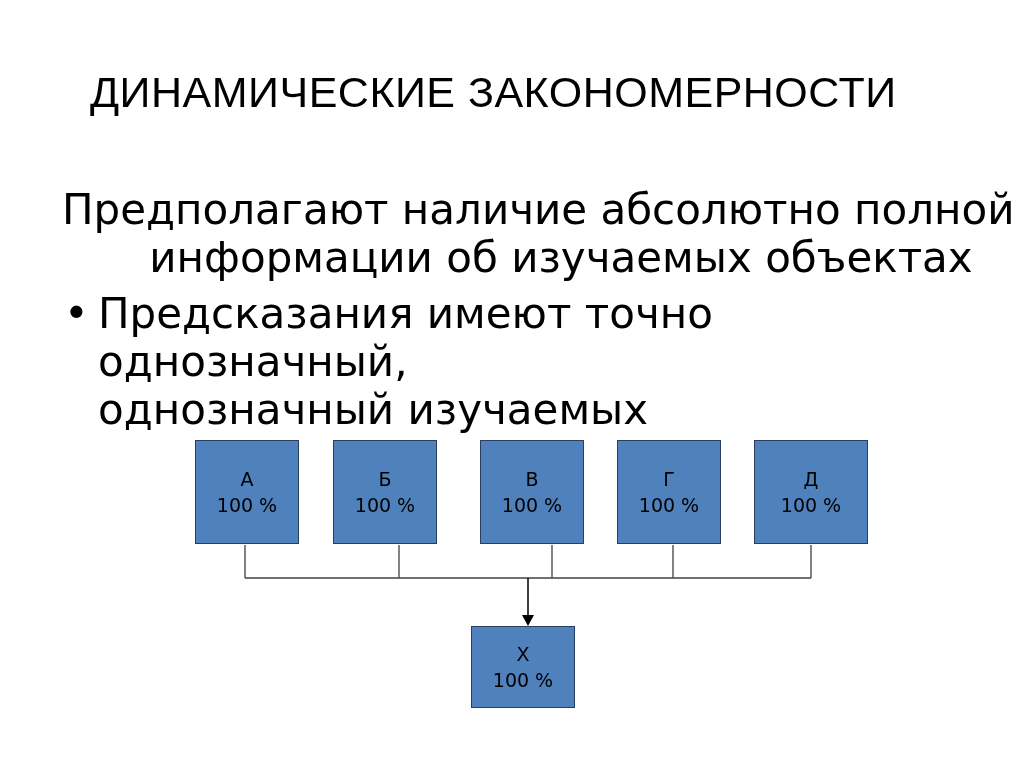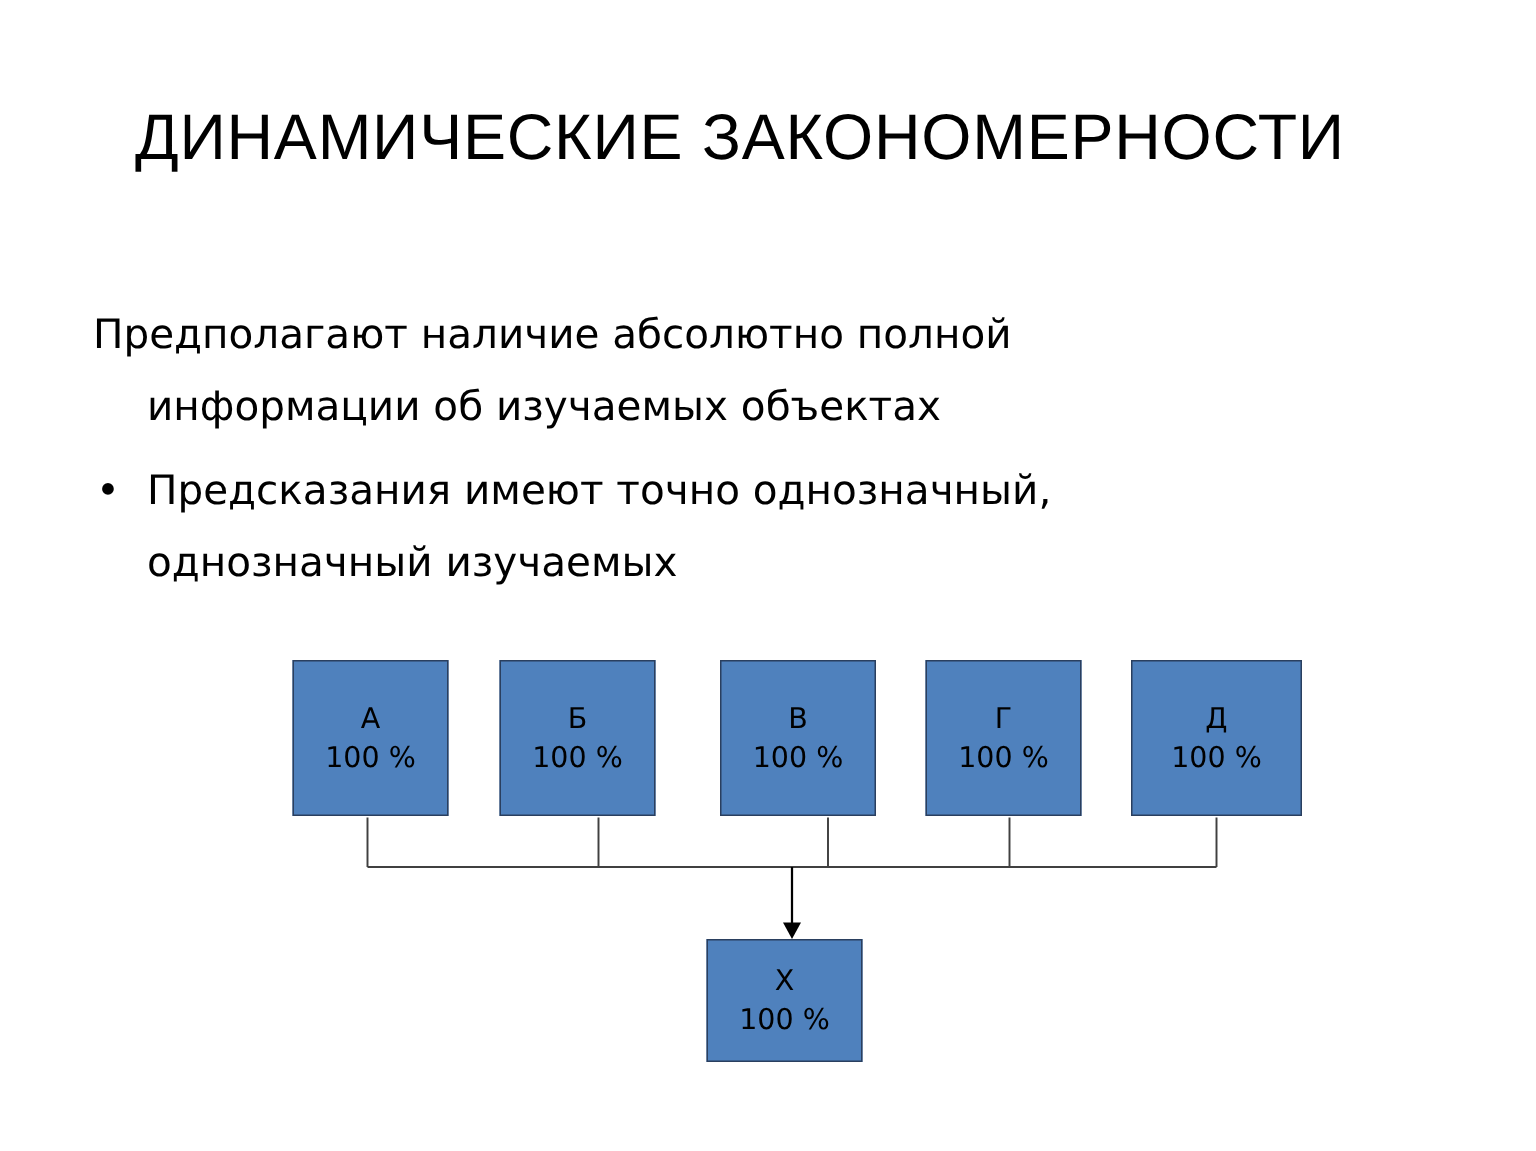--- a/index.html
+++ b/index.html
@@ -1,20 +1,20 @@
 <!DOCTYPE html>
 <html><head>
 <meta charset="utf-8">
 <style>
   html, body { margin: 0; padding: 0; }
   body { width: 1024px; height: 767px; background: #ffffff; position: relative; overflow: hidden; font-family: "DejaVu Sans", sans-serif; color: #000; }
   .title { position: absolute; left: 62px; top: 68px; font-family: "Liberation Sans", sans-serif; font-size: 43px; letter-spacing: 0.5px; white-space: nowrap; margin-left: 28px; }
-  .body-text { position: absolute; left: 62px; top: 200px; font-family: "DejaVu Sans", sans-serif; font-size: 27px; line-height: 48px; }
+  .body-text { position: absolute; left: 62px; top: 186px; font-family: "DejaVu Sans", sans-serif; font-size: 42px; line-height: 48px; }
   .para { position: relative; }
-  .para .l2 { padding-left: 36px; display: block; }
+  .para .l2 { padding-left: 36px; display: block; text-align: center; }
   .bullet-row { position: relative; padding-left: 36px; margin-top: 8px; }
   .bullet-row .dot { position: absolute; left: 2px; top: 0; }
   .box { position: absolute; background: #4f81bd; border: 1px solid #2a3f5f; box-sizing: border-box; display: flex; flex-direction: column; align-items: center; justify-content: center; font-family: "DejaVu Sans", sans-serif; font-size: 19px; line-height: 26px; color: #000; }
   svg.conn { position: absolute; left: 0; top: 0; }
 </style>
 </head>
 <body>
 
 <div class="title">ДИНАМИЧЕСКИЕ ЗАКОНОМЕРНОСТИ</div>
 

